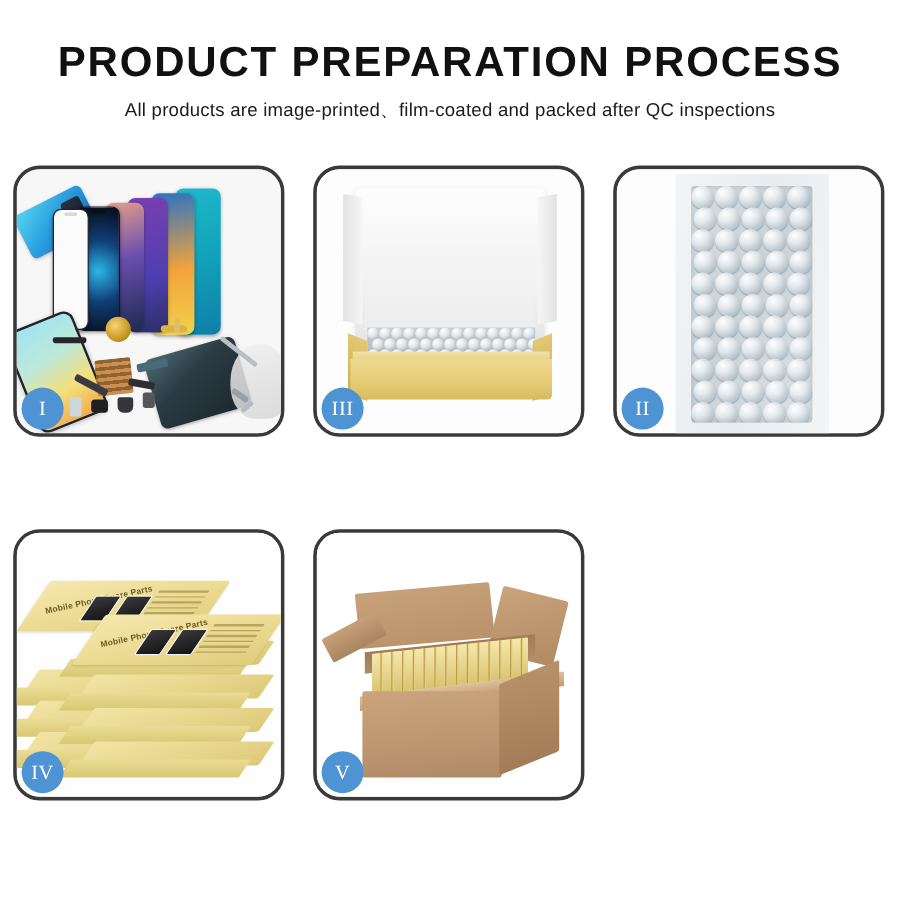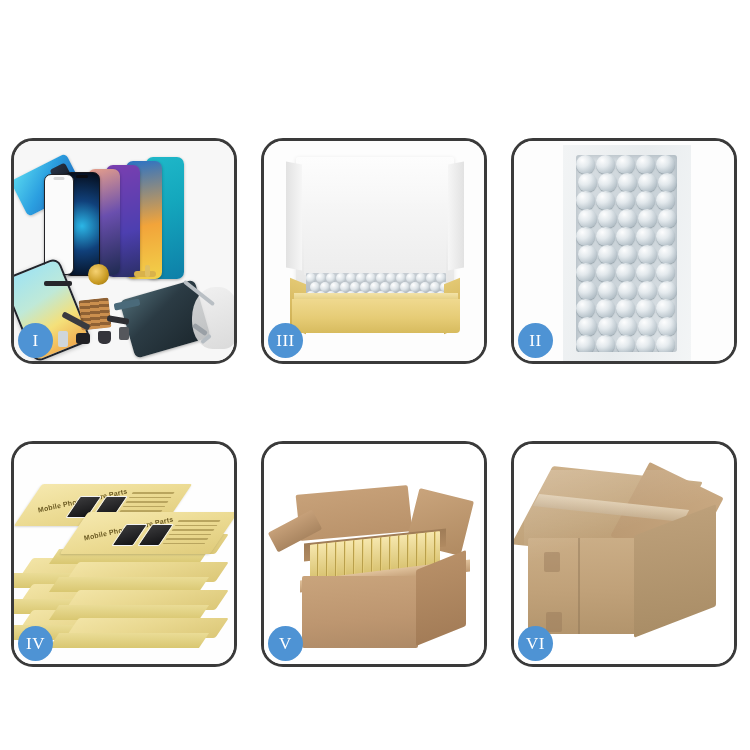--- a/index.html
+++ b/index.html
@@ -316,20 +316,24 @@
     border-radius:4px;
     background:linear-gradient(160deg,rgba(255,255,255,.18),rgba(255,255,255,0) 40%);
     pointer-events:none;
   }
 </style>
 </head>
 <body>
 
 <div class="page">
 
+  <div class="header">
+    <div class="title">PRODUCT PREPARATION PROCESS</div>
+    <div class="subtitle">All products are image-printed、film-coated and packed after QC inspections</div>
+  </div>
 
   <div class="grid">
 
     <div class="panel">
       <div class="stage">
         <div class="p1bg"></div>
         <div class="tilt-blue"></div>
         <div class="phone-fan">
           <div class="pf pf1"></div>
           <div class="pf pf2"></div>
@@ -573,30 +577,15 @@
             <i style="left: 117px;"></i>
             <i style="left: 126px;"></i>
           </div>
         <div class="ct-lip"></div>
         <div class="ct-front"></div>
         <div class="ct-side"></div>
       </div>
       <div class="badge">V</div>
     </div>
 
-    <div class="panel">
-      <div class="stage">
-        <div class="p6bg"></div>
-        <div class="sc-top"></div>
-        <div class="sc-topR"></div>
-        <div class="sc-tape"></div>
-        <div class="sc-front"></div>
-        <div class="sc-side"></div>
-        <div class="sc-seam"></div>
-        <div class="sc-tab" style="left:30px;top:108px;"></div>
-        <div class="sc-tab" style="left:32px;top:168px;"></div>
-        <div class="sc-wrap"></div>
-      </div>
-      <div class="badge">VI</div>
-    </div>
 
   </div>
 </div>
 
 </body></html>

